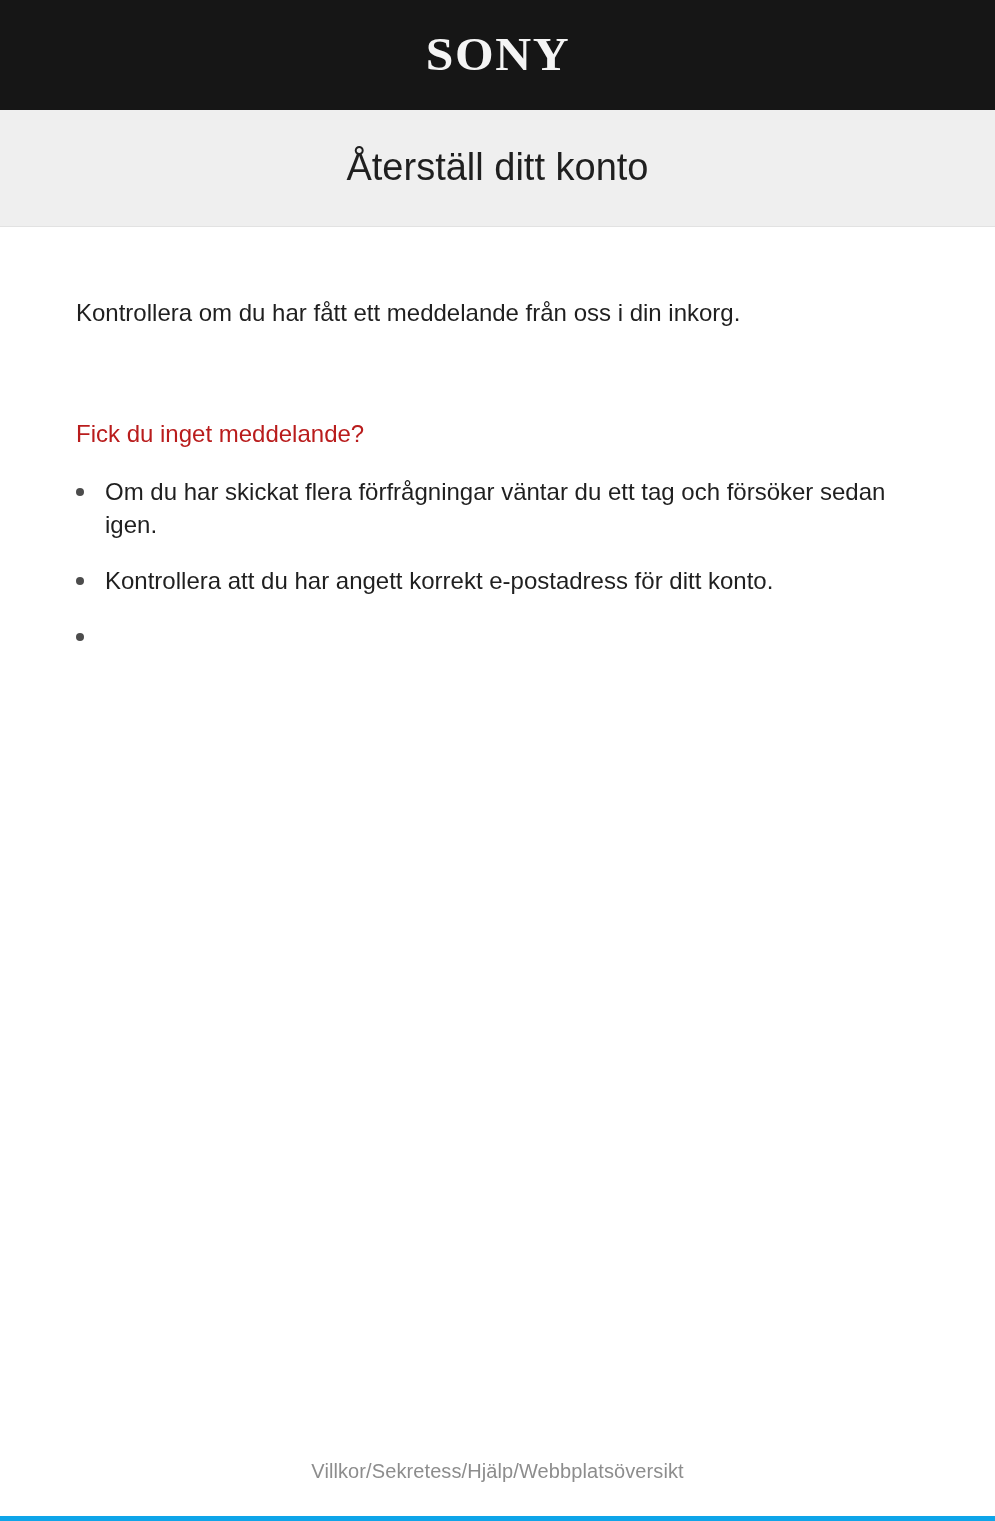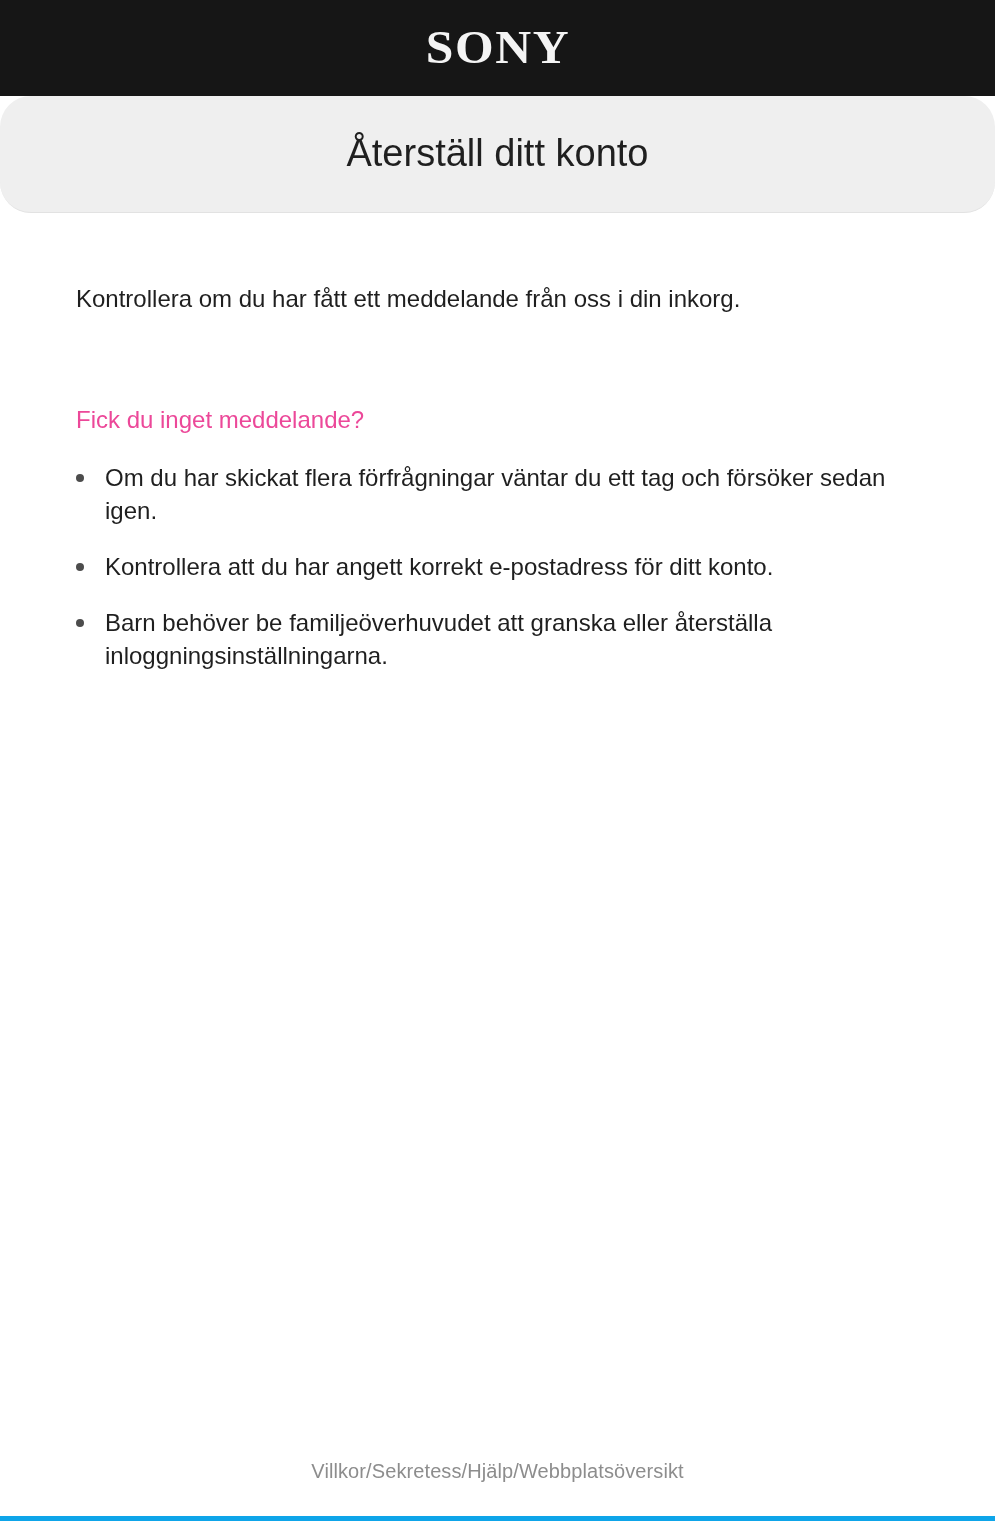--- a/index.html
+++ b/index.html
@@ -20,21 +20,21 @@
     position: relative;
     width: 995px;
     height: 1521px;
     display: flex;
     flex-direction: column;
     box-sizing: border-box;
   }
 
   
   .brand-header {
-    height: 96px;
+    height: 110px;
     background: #161616;
     display: flex;
     align-items: center;
     justify-content: center;
     flex: 0 0 auto;
   }
   .brand-logo {
     font-family: "Liberation Serif", serif;
     font-weight: 700;
     font-size: 46px;
@@ -49,21 +49,20 @@
   
   .title-band {
     height: 117px;
     background: #efefef;
     border-bottom: 1px solid #e2e2e2;
     display: flex;
     align-items: center;
     justify-content: center;
     flex: 0 0 auto;
     box-sizing: border-box;
-    border-radius: 31px;
   }
   .page-title {
     font-size: 38px;
     font-weight: 400;
     line-height: 1.1;
     color: #1f1f1f;
     margin: 0;
     text-align: center;
   }
 
@@ -82,21 +81,21 @@
     line-height: 33px;
     color: #1f1f1f;
     font-weight: 400;
   }
 
   .section-question {
     margin: 0;
     padding-top: 88px;
     font-size: 24px;
     line-height: 33px;
-    color: #ec4899;
+    color: #b91c1c;
     font-weight: 400;
   }
 
   .tips-list {
     list-style: none;
     margin: 0;
     padding: 0;
     padding-top: 25px;
   }
   .tips-list li {
@@ -164,21 +163,20 @@
       <li>
         <span class="bullet-dot"></span>
         <span>Om du har skickat flera förfrågningar väntar du ett tag och försöker sedan igen.</span>
       </li>
       <li>
         <span class="bullet-dot"></span>
         <span>Kontrollera att du har angett korrekt e-postadress för ditt konto.</span>
       </li>
       <li>
         <span class="bullet-dot"></span>
-        <span>Barn behöver be familjeöverhuvudet att granska eller återställa inloggningsinställningarna.</span>
       </li>
     </ul>
 
   </main>
 
   <footer class="footer">
     <a class="footer-links">Villkor/Sekretess/Hjälp/Webbplatsöversikt</a>
   </footer>
 
 </div>

